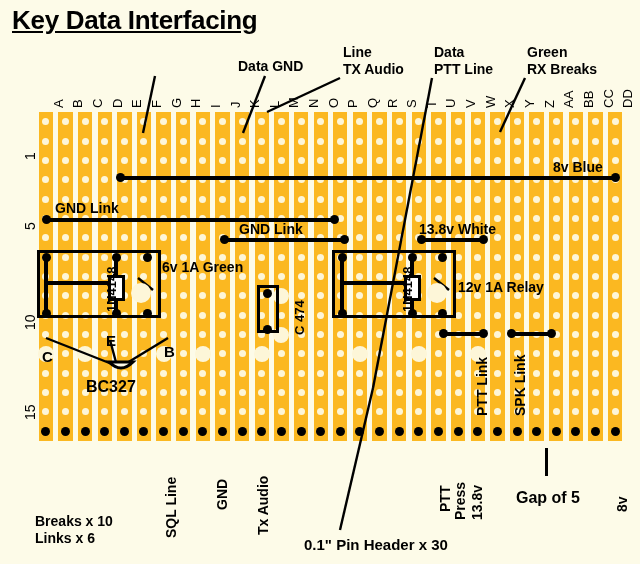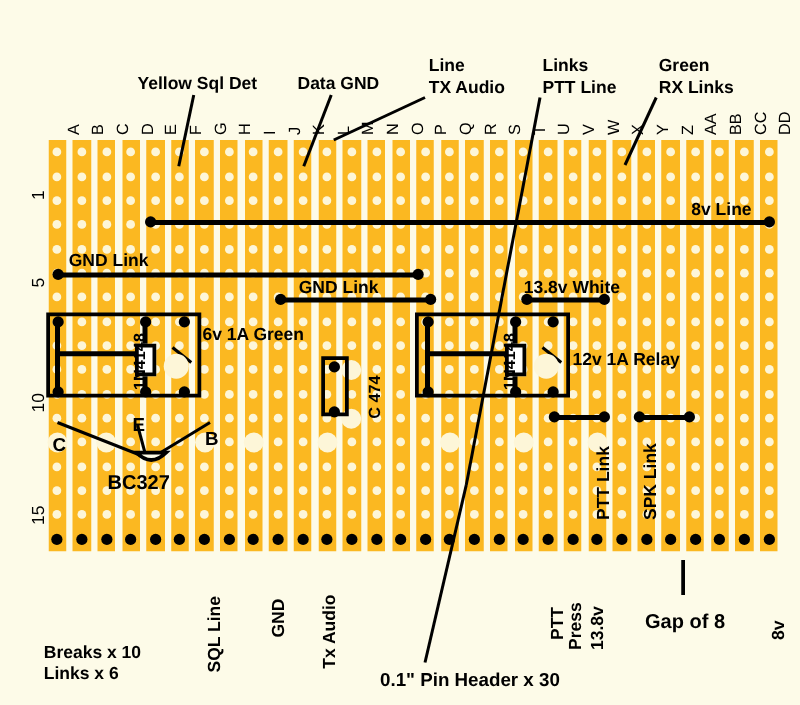--- a/index.html
+++ b/index.html
@@ -49,29 +49,29 @@
 
   
   .outline{position:absolute;border:3px solid #000;box-sizing:border-box;}
   .bodybox{position:absolute;background:#fff;border:3px solid #000;box-sizing:border-box;}
 </style>
 </head>
 <body>
 
 <div id="stage">
 
-
-  <div class="txt" style="left:110px;top:58px;font-size:14px;">Yellow Sql Det</div>
+  <div id="title">Key Data Interfacing</div>
+
   <div class="txt" style="left:238px;top:58px;font-size:14px;">Data GND</div>
   <div class="txt" style="left:343px;top:44px;font-size:14px;">Line</div>
   <div class="txt" style="left:343px;top:61px;font-size:14px;">TX Audio</div>
-  <div class="txt" style="left:434px;top:44px;font-size:14px;">Links</div>
+  <div class="txt" style="left:434px;top:44px;font-size:14px;">Data</div>
   <div class="txt" style="left:434px;top:61px;font-size:14px;">PTT Line</div>
   <div class="txt" style="left:527px;top:44px;font-size:14px;">Green</div>
-  <div class="txt" style="left:527px;top:61px;font-size:14px;">RX Links</div>
+  <div class="txt" style="left:527px;top:61px;font-size:14px;">RX Breaks</div>
 
   <div id="board">
       <div class="strip" style="left: 2.6505px; width: 14.3323px;"></div>
       <div class="strip" style="left: 22.2838px; width: 14.3323px;"></div>
       <div class="strip" style="left: 41.9172px; width: 14.3323px;"></div>
       <div class="strip" style="left: 61.5505px; width: 14.3323px;"></div>
       <div class="strip" style="left: 81.1838px; width: 14.3323px;"></div>
       <div class="strip" style="left: 100.817px; width: 14.3323px;"></div>
       <div class="strip" style="left: 120.45px; width: 14.3323px;"></div>
       <div class="strip" style="left: 140.084px; width: 14.3323px;"></div>
@@ -653,21 +653,21 @@
     </div>
 
   <div class="rowlab" style="left:22px;top:160px;">1</div>
   <div class="rowlab" style="left:22px;top:230px;">5</div>
   <div class="rowlab" style="left:22px;top:330px;">10</div>
   <div class="rowlab" style="left:22px;top:420px;">15</div>
 
   <div class="wire" style="left:120px;top:176px;width:496px;"></div>
   <div class="wdot" style="left:116px;top:173px;"></div>
   <div class="wdot" style="left:611px;top:173px;"></div>
-  <div class="txt" style="left:553px;top:159px;font-size:14px;">8v Line</div>
+  <div class="txt" style="left:553px;top:159px;font-size:14px;">8v Blue</div>
 
   <div class="wire" style="left:46px;top:218px;width:288px;"></div>
   <div class="wdot" style="left:42px;top:215px;"></div>
   <div class="wdot" style="left:330px;top:215px;"></div>
   <div class="txt" style="left:55px;top:200px;font-size:14px;">GND Link</div>
 
   <div class="wire" style="left:224px;top:238px;width:120px;"></div>
   <div class="wdot" style="left:220px;top:235px;"></div>
   <div class="wdot" style="left:340px;top:235px;"></div>
   <div class="txt" style="left:239px;top:221px;font-size:14px;">GND Link</div>
@@ -727,21 +727,21 @@
 
   <div class="vtxt" style="left:163px;top:538px;font-size:14px;">SQL Line</div>
   <div class="vtxt" style="left:214px;top:510px;font-size:14px;">GND</div>
   <div class="vtxt" style="left:255px;top:535px;font-size:14px;">Tx Audio</div>
   <div class="vtxt" style="left:437px;top:512px;font-size:14px;">PTT</div>
   <div class="vtxt" style="left:452px;top:520px;font-size:14px;">Press</div>
   <div class="vtxt" style="left:469px;top:520px;font-size:14px;">13.8v</div>
   <div class="vtxt" style="left:614px;top:512px;font-size:14px;">8v</div>
 
   <div class="wire" style="left:545px;top:448px;width:3px;height:28px;"></div>
-  <div class="txt" style="left:516px;top:489px;font-size:16px;">Gap of 8</div>
+  <div class="txt" style="left:516px;top:489px;font-size:16px;">Gap of 5</div>
 
   <div class="txt" style="left:35px;top:513px;font-size:14px;">Breaks x 10</div>
   <div class="txt" style="left:35px;top:530px;font-size:14px;">Links x 6</div>
   <div class="txt" style="left:304px;top:536px;font-size:15px;">0.1" Pin Header x 30</div>
 
   <svg class="ovl" viewBox="0 0 640 564">
     <g stroke="#000" stroke-width="2.4" fill="none">
 
       <line x1="155" y1="76" x2="143" y2="133"></line>
 

